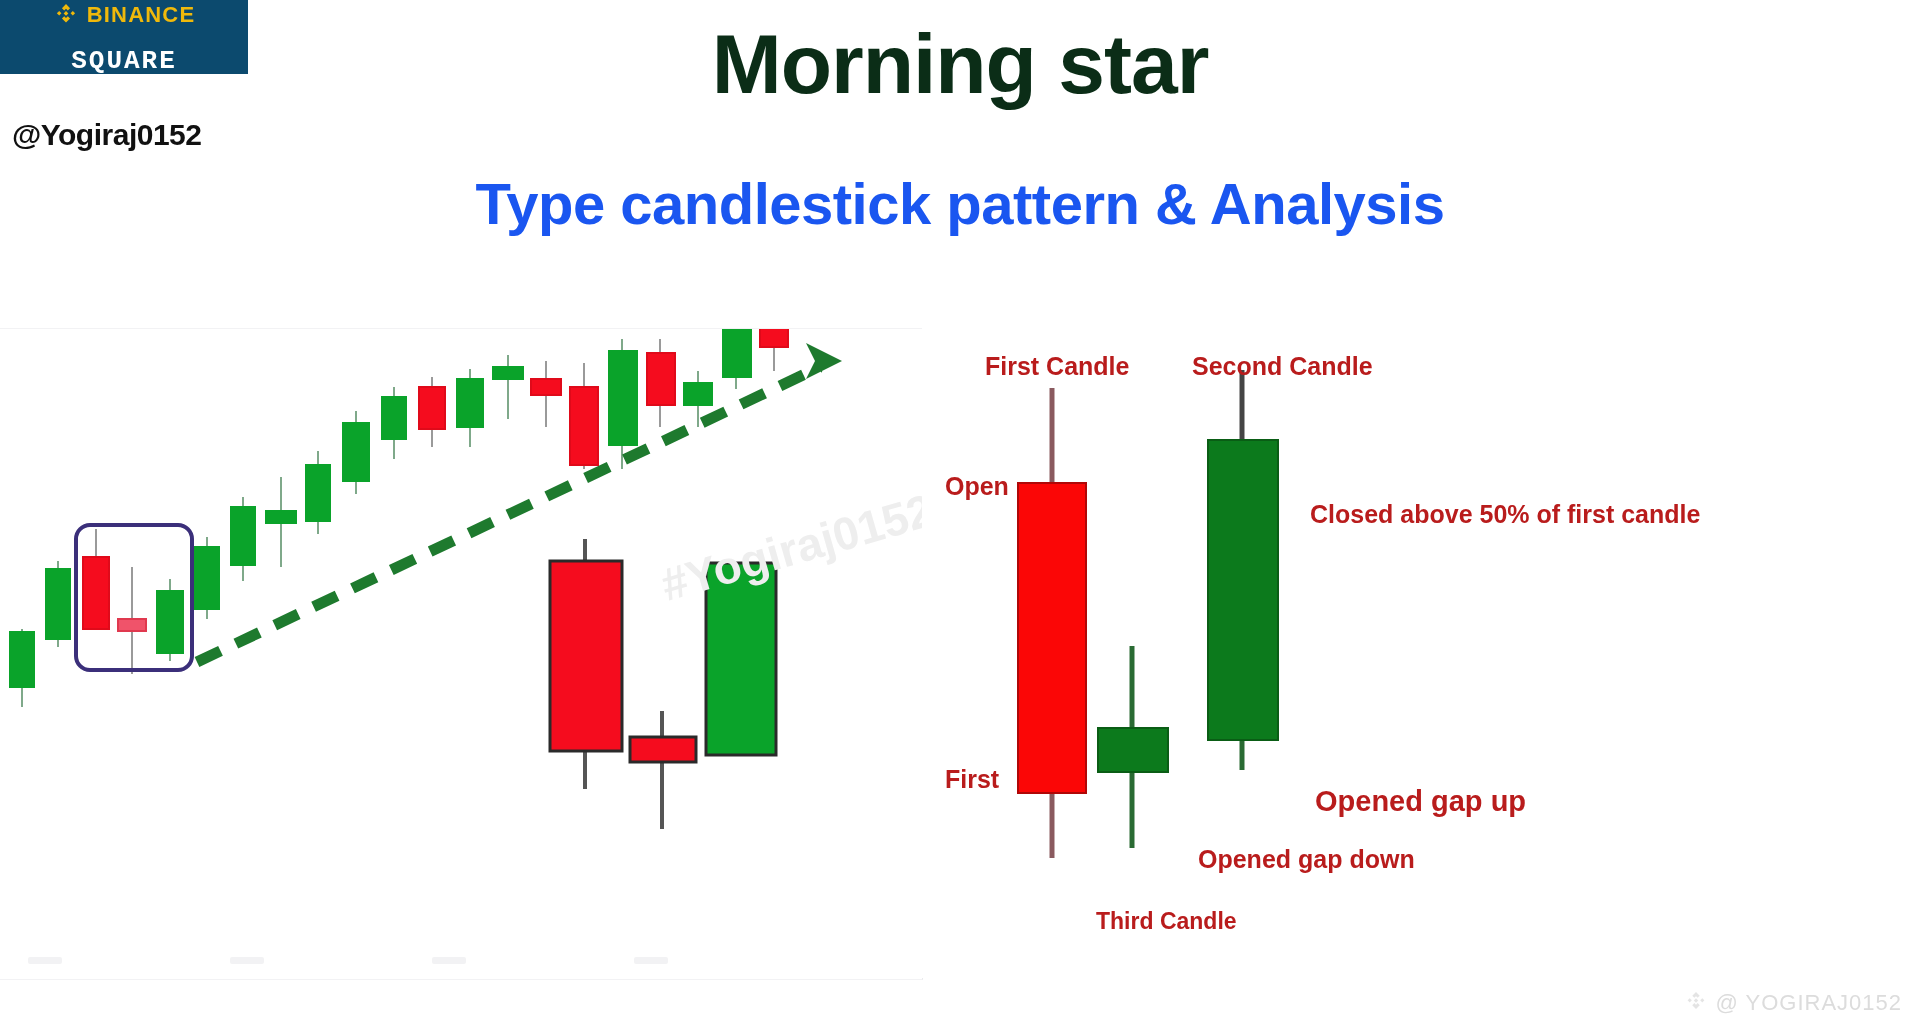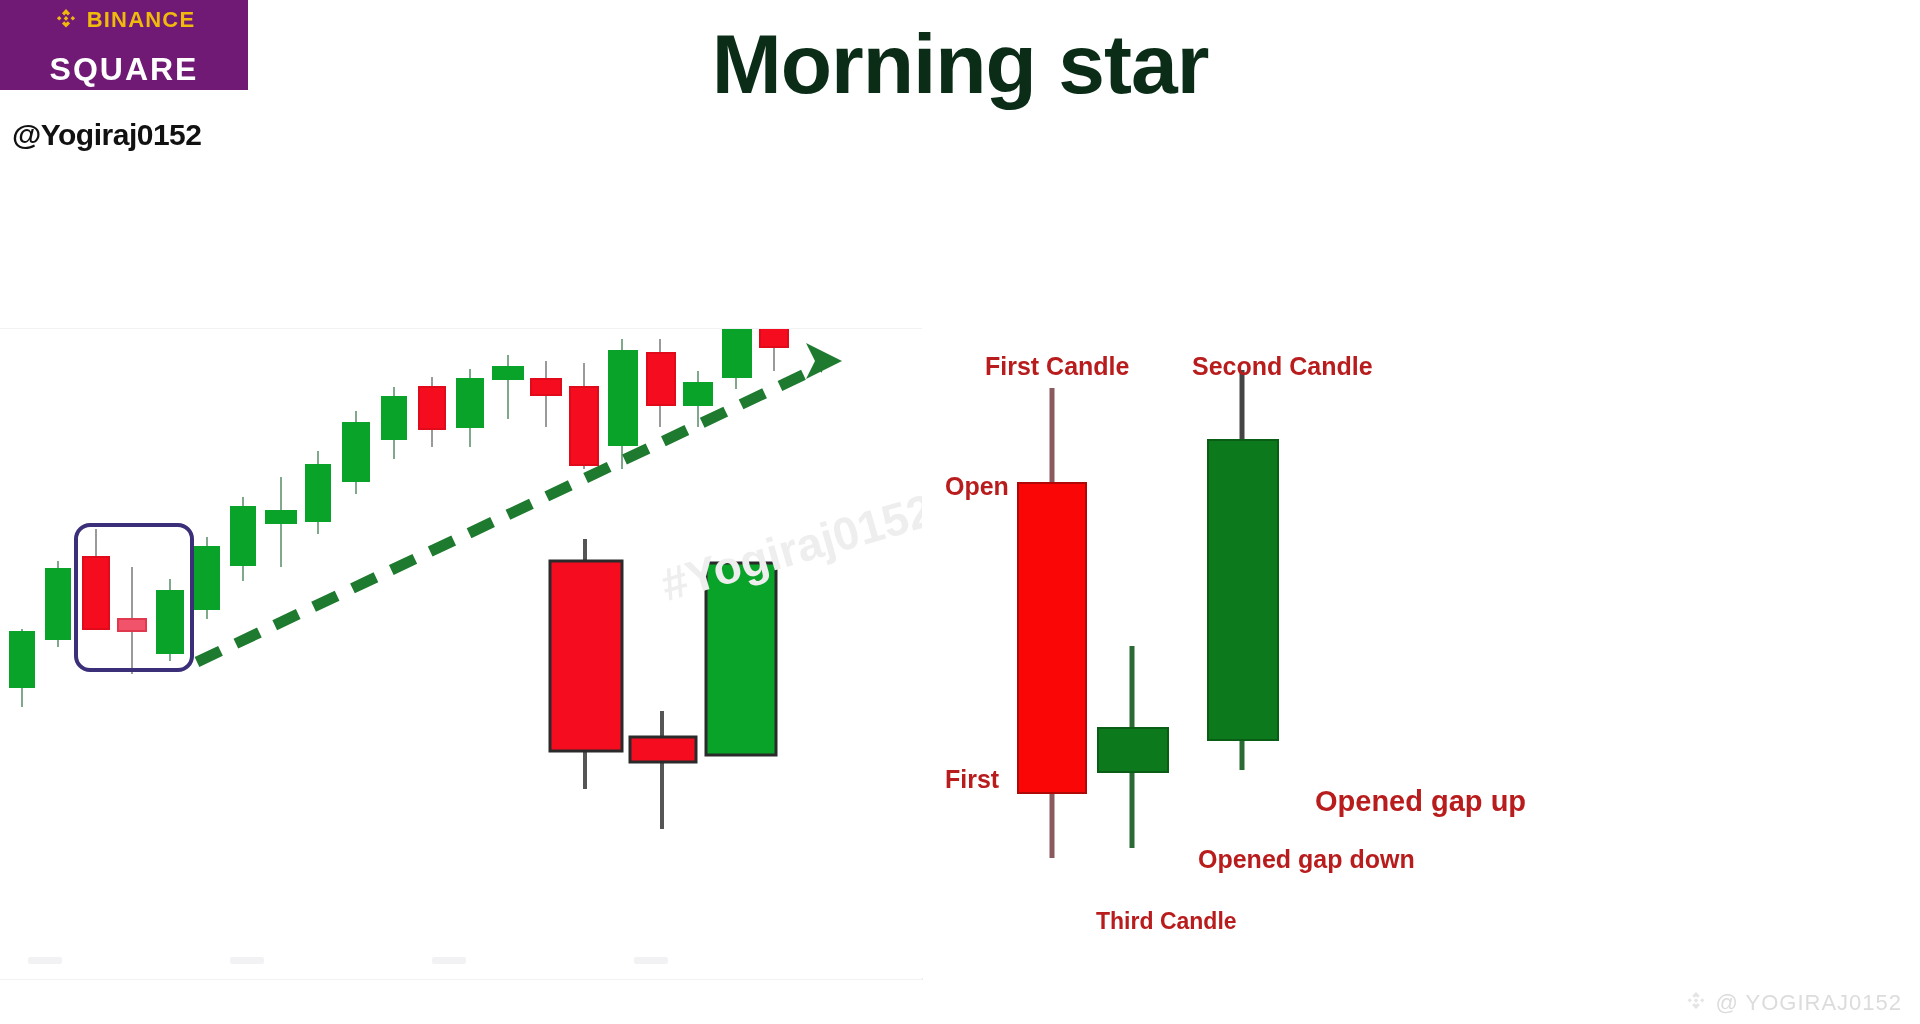--- a/index.html
+++ b/index.html
@@ -7,33 +7,33 @@
     width:1920px;height:1024px;
     background:#ffffff;
     font-family:"Liberation Sans", sans-serif;
     overflow:hidden;
     position:relative;
   }
   #root{position:absolute;inset:0;background:#fff;}
 
   
   .binance-badge{
-    position:absolute;left:0;top:0;width:248px;height:90px;
-    background:#701a75;display:flex;flex-direction:column;
+    position:absolute;left:0;top:0;width:248px;height:74px;
+    background:#0c4a6e;display:flex;flex-direction:column;
     align-items:center;justify-content:center;
   }
   .binance-row{display:flex;align-items:center;gap:8px;height:30px;}
   .binance-diamond{width:26px;height:26px;position:relative;}
   .binance-word{
     color:#f0b90b;font-size:22px;font-weight:bold;letter-spacing:1.2px;
     line-height:1;font-family:"Liberation Sans",sans-serif;
   }
   .square-word{
-    color:#ffffff;font-size:32px;font-weight:bold;letter-spacing:2px;
-    line-height:1;margin-top:18px;font-family:Liberation Sans, sans-serif;
+    color:#ffffff;font-size:26px;font-weight:bold;letter-spacing:2px;
+    line-height:1;margin-top:18px;font-family:Liberation Mono, monospace;
   }
   .handle-top{
     position:absolute;left:12px;top:78px;
     font-size:30px;font-weight:bold;color:#111111;
     font-family:"Liberation Sans",sans-serif;letter-spacing:-0.5px;margin-top:40px;
   }
 
   
   .main-title{
     position:absolute;left:0;right:0;top:22px;text-align:center;
@@ -118,20 +118,21 @@
         </svg>
       </span>
       <span class="binance-word">BINANCE</span>
     </div>
     <div class="square-word">SQUARE</div>
   </div>
 
   <div class="handle-top">@Yogiraj0152</div>
 
   <div class="main-title">Morning star</div>
+  <div class="sub-title">Type candlestick pattern &amp; Analysis</div>
 
   <div class="left-panel">
     <svg width="922" height="650" viewBox="0 0 922 650">
 
       <g stroke-width="2">
 
         <line x1="22" y1="300" x2="22" y2="378" stroke="#7fa98a"></line>
         <rect x="10" y="303" width="24" height="55" fill="#0aa32a" stroke="#0aa32a"></rect>
 
         <line x1="58" y1="232" x2="58" y2="318" stroke="#7fa98a"></line>
@@ -245,20 +246,21 @@
         <line x1="320" y1="412" x2="320" y2="442" stroke="#2a6b33" stroke-width="5"></line>
         <rect x="286" y="112" width="70" height="300" fill="#0c7a1c" stroke="#0a5d15" stroke-width="2"></rect>
       </g>
     </svg>
   </div>
 
   <div class="rlabel first-candle">First Candle</div>
   <div class="rlabel second-candle">Second Candle</div>
   <div class="rlabel open">Open</div>
   <div class="rlabel close">First</div>
+  <div class="rlabel closed-above">Closed above 50% of first candle</div>
   <div class="rlabel gap-up">Opened gap up</div>
   <div class="rlabel gap-down">Opened gap down</div>
   <div class="rlabel third-candle">Third Candle</div>
 
   <div class="credit">
     <span class="credit-diamond">
       <svg width="24" height="24" viewBox="0 0 32 32">
         <g fill="#e2e2e2">
           <path d="M16 2.6 L21 7.6 L18.2 10.4 L16 8.2 L13.8 10.4 L11 7.6 Z"></path>
           <path d="M7.6 11 L10.4 13.8 L7.6 16.6 L4.8 13.8 Z"></path>

